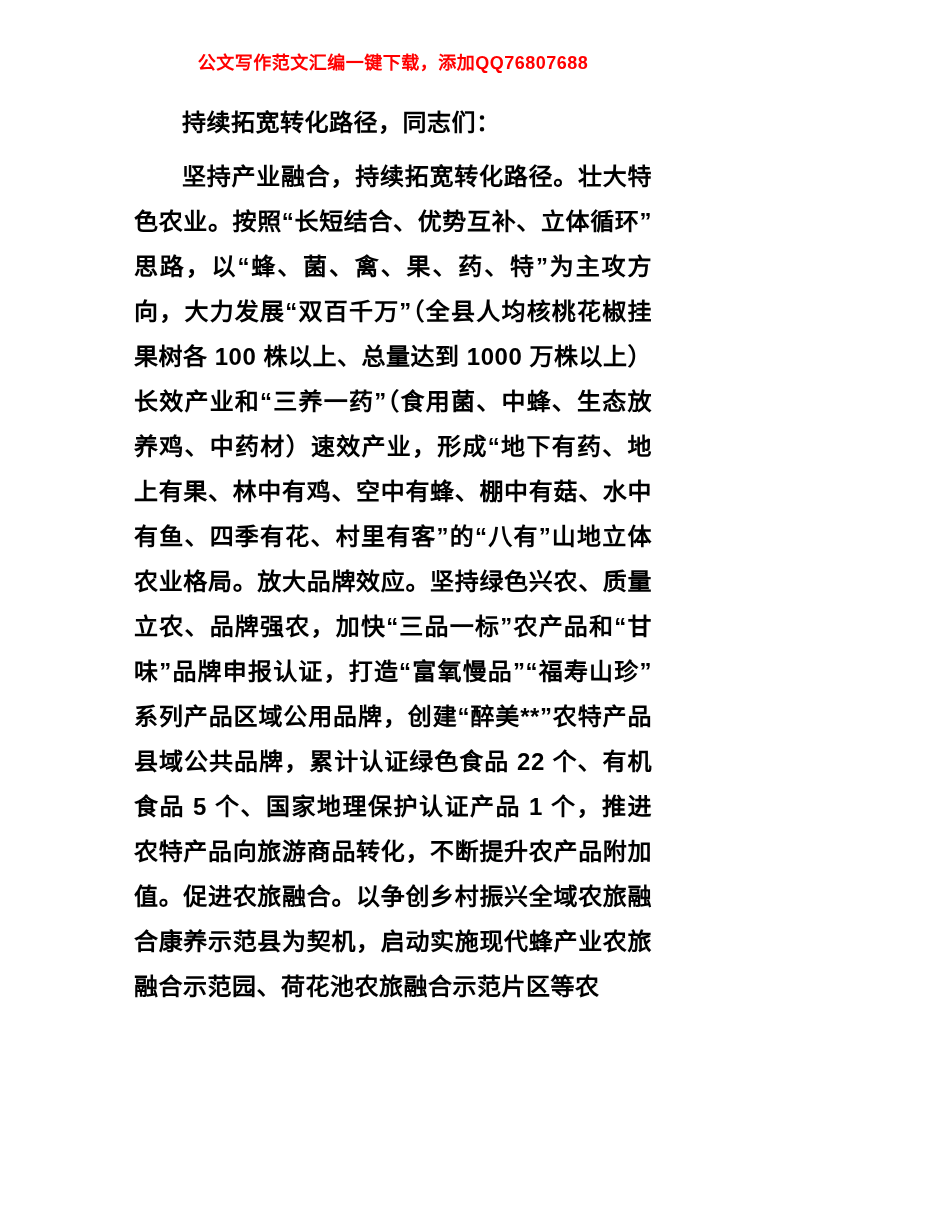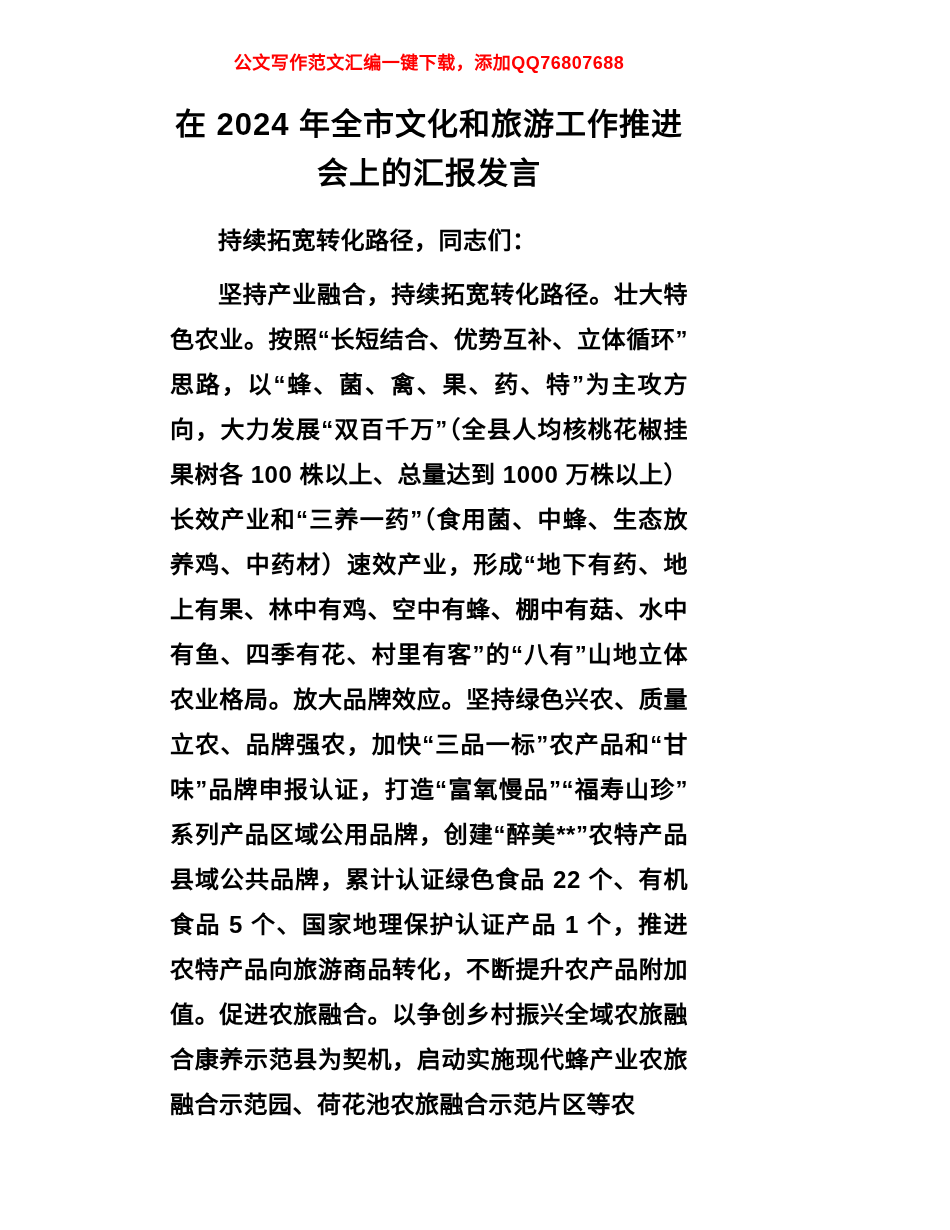--- a/index.html
+++ b/index.html
@@ -8,21 +8,20 @@
     font-family: "Liberation Sans", "DejaVu Sans", sans-serif;
     width: 950px;
     height: 1230px;
     overflow: hidden;
   }
   .page {
     width: 786px;
     height: 1230px;
     background: #ffffff;
     padding: 48px 134px 0 134px;
-    margin-left: 36px;
   }
   .notice {
     color: #ff0000;
     text-align: center;
     font-size: 18px;
     font-weight: 600;
     letter-spacing: 0.5px;
     margin-bottom: 26px;
   }
   .doc-title {
@@ -49,20 +48,19 @@
     text-align: left;
   }
 </style>
 </head>
 <body>
 
 <div class="page">
 
   <div class="notice">公文写作范文汇编一键下载，添加QQ76807688</div>
 
-  <h1 class="doc-title">在 2024 年全市文化和旅游工作推进会上的汇报发言</h1>
 
   <div class="body-text">
     <p class="salutation">持续拓宽转化路径，同志们：</p>
     <p>坚持产业融合，持续拓宽转化路径。壮大特色农业。按照“长短结合、优势互补、立体循环”思路，以“蜂、菌、禽、果、药、特”为主攻方向，大力发展“双百千万”（全县人均核桃花椒挂果树各 100 株以上、总量达到 1000 万株以上）长效产业和“三养一药”（食用菌、中蜂、生态放养鸡、中药材）速效产业，形成“地下有药、地上有果、林中有鸡、空中有蜂、棚中有菇、水中有鱼、四季有花、村里有客”的“八有”山地立体农业格局。放大品牌效应。坚持绿色兴农、质量立农、品牌强农，加快“三品一标”农产品和“甘味”品牌申报认证，打造“富氧慢品”“福寿山珍”系列产品区域公用品牌，创建“醉美**”农特产品县域公共品牌，累计认证绿色食品 22 个、有机食品 5 个、国家地理保护认证产品 1 个，推进农特产品向旅游商品转化，不断提升农产品附加值。促进农旅融合。以争创乡村振兴全域农旅融合康养示范县为契机，启动实施现代蜂产业农旅融合示范园、荷花池农旅融合示范片区等农</p>
   </div>
 
 </div>
 
 </body></html>

